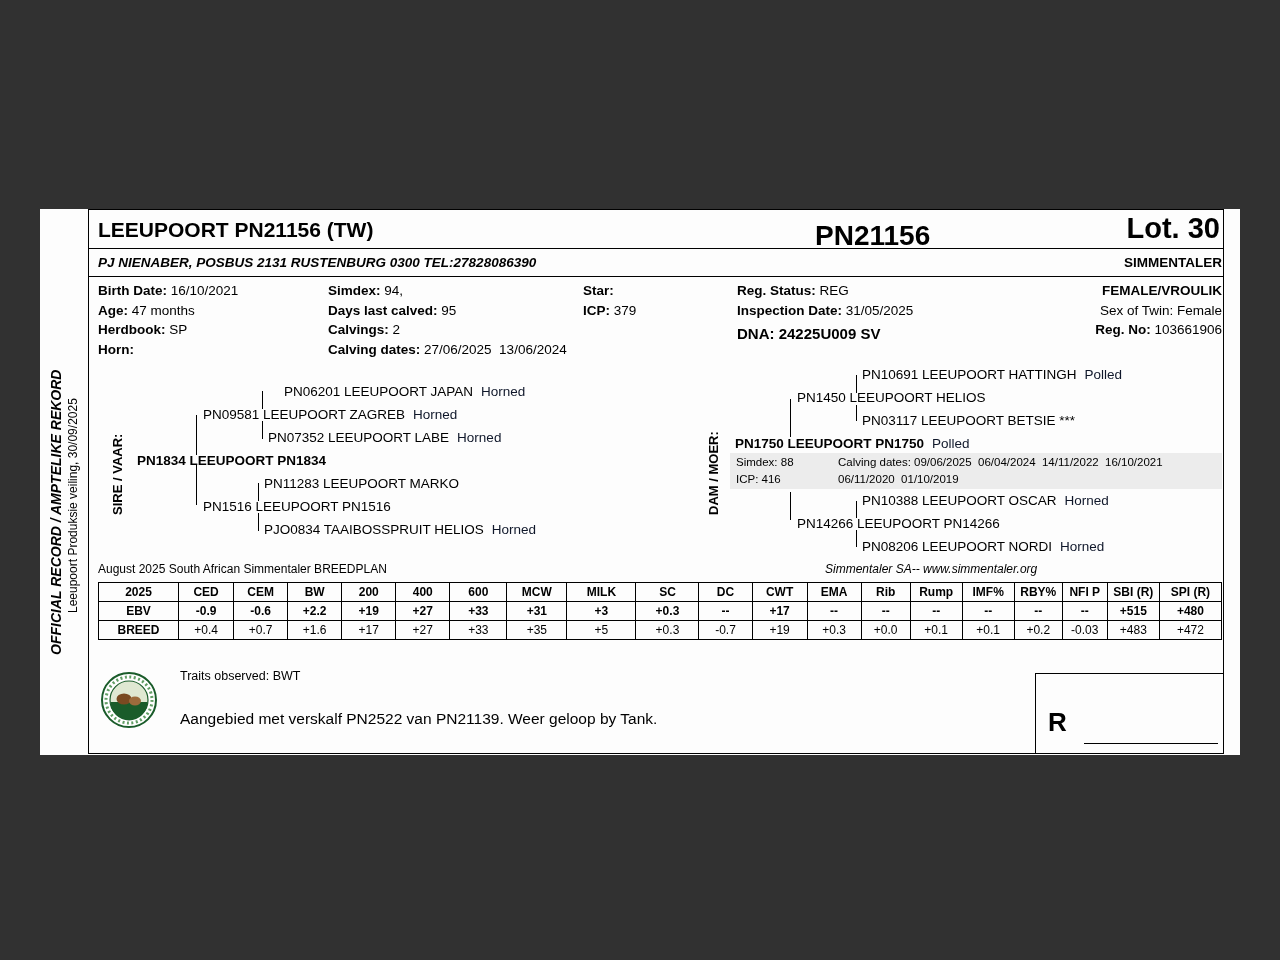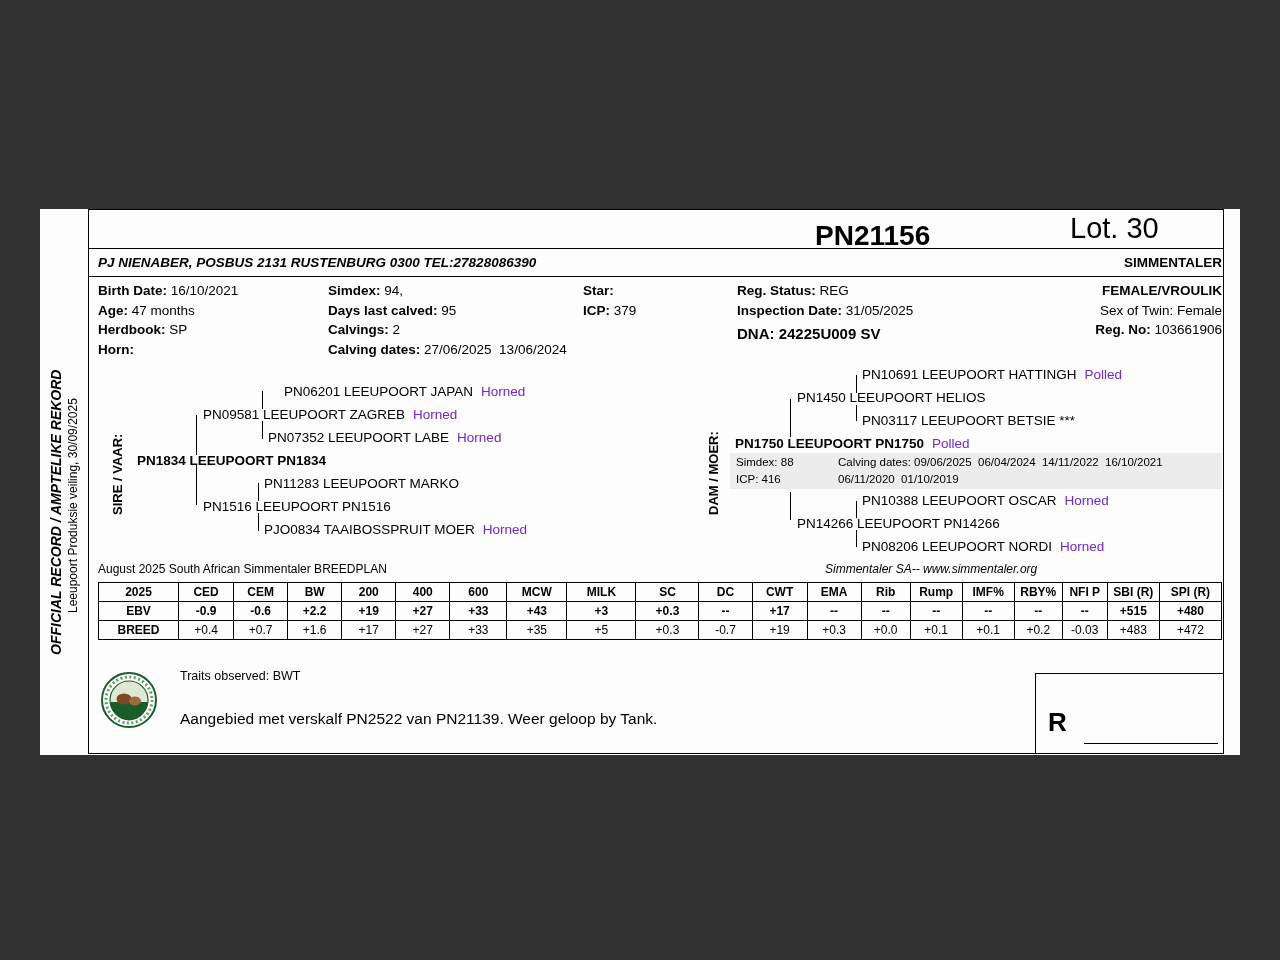--- a/index.html
+++ b/index.html
@@ -12,35 +12,35 @@
   .doc { position:absolute; left:40px; top:209px; width:1200px; height:546px; background:#fdfdfd; }
   .frame { position:absolute; left:48px; top:0; width:1136px; height:545px; border:1px solid #000; }
   .abs { position:absolute; }
   .hline { position:absolute; background:#000; height:1px; }
   .vl { position:absolute; background:#000; width:1px; }
   .right { text-align:right; }
   .pre { white-space:pre; }
 
   .title { left:58px; top:9px; font-size:21px; font-weight:bold; white-space:nowrap; }
   .animalId { left:775px; top:11px; font-size:28px; font-weight:bold; }
-  .lot { left:1030px; top:3px; width:150px; font-size:29px; font-weight:normal; text-align:left; }
+  .lot { left:1030px; top:3px; width:150px; font-size:29px; font-weight:bold; text-align:right; }
   .owner { left:58px; top:46px; font-size:13.5px; font-weight:bold; white-space:nowrap;font-style:italic; }
   .breedName { left:950px; top:46px; width:232px; font-size:13.5px; font-weight:bold; text-align:right; }
 
   .infoline { position:absolute; font-size:13.5px; white-space:nowrap; }
   .infoline .lab { font-weight:bold; }
   .small { font-size:15px; }
 
   .vtext { position:absolute; transform:rotate(-90deg); transform-origin:0 0; white-space:nowrap; }
   .official { left:8px; top:446px; font-size:14px; font-weight:bold; font-style:italic; }
   .saleline { left:26px; top:404px; font-size:12px; }
   .pedlabel { font-size:13px; font-weight:bold; }
 
   .pnode { position:absolute; font-size:13.5px; white-space:nowrap; }
-  .pnode .tag { color:#6d28d9; font-weight:normal; margin-left:8px; }
+  .pnode .tag { color:#0f172a; font-weight:normal; margin-left:8px; }
   .pnode.main { font-weight:bold; }
 
   .damBox { position:absolute; left:690px; top:244px; width:492px; height:36px; background:#ececec; font-size:11.5px; }
   .damBox > span { position:absolute; white-space:pre; }
 
   .capL { left:58px; top:353px; font-size:12px; white-space:nowrap; }
   .capR { left:785px; top:353px; font-size:12px; font-style:italic; white-space:nowrap; }
 
   table.bp { position:absolute; left:58px; top:373px; width:1124px; border-collapse:collapse; table-layout:fixed; font-size:12px; }
   .bp th, .bp td { border:1px solid #000; height:19px; text-align:center; padding:0 1px; overflow:hidden; white-space:nowrap; }
@@ -61,20 +61,21 @@
 </head>
 <body>
 
 <div class="doc">
 
   <div class="frame"></div>
 
   <div class="vtext official">OFFICIAL RECORD / AMPTELIKE REKORD</div>
   <div class="vtext saleline">Leeupoort Produksie veiling, 30/09/2025</div>
 
+  <div class="abs title">LEEUPOORT PN21156 (TW)</div>
   <div class="abs animalId">PN21156</div>
   <div class="abs lot">Lot. 30</div>
   <div class="hline" style="left:48px;top:39px;width:1136px"></div>
 
   <div class="abs owner">PJ NIENABER, POSBUS 2131 RUSTENBURG 0300 TEL:27828086390</div>
   <div class="abs breedName">SIMMENTALER</div>
   <div class="hline" style="left:48px;top:67px;width:1136px"></div>
 
   <div class="infoline" style="left:58px;top:74px"><span class="lab">Birth Date:</span> <span>16/10/2021</span></div>
   <div class="infoline" style="left:288px;top:74px"><span class="lab">Simdex:</span> <span>94,</span></div>
@@ -97,21 +98,21 @@
   <div class="infoline pre" style="left:288px;top:133px"><span class="lab">Calving dates:</span> <span class="pre">27/06/2025  13/06/2024</span></div>
 
   <div class="vtext pedlabel" style="left:70px;top:306px">SIRE / VAAR:</div>
 
   <div class="pnode" style="left:244px;top:175px"><span>PN06201 LEEUPOORT JAPAN</span><span class="tag">Horned</span></div>
   <div class="pnode" style="left:163px;top:198px"><span>PN09581 LEEUPOORT ZAGREB</span><span class="tag">Horned</span></div>
   <div class="pnode" style="left:228px;top:221px"><span>PN07352 LEEUPOORT LABE</span><span class="tag">Horned</span></div>
   <div class="pnode main" style="left:97px;top:244px"><span>PN1834 LEEUPOORT PN1834</span><span class="tag"></span></div>
   <div class="pnode" style="left:224px;top:267px"><span>PN11283 LEEUPOORT MARKO</span><span class="tag"></span></div>
   <div class="pnode" style="left:163px;top:290px"><span>PN1516 LEEUPOORT PN1516</span><span class="tag"></span></div>
-  <div class="pnode" style="left:224px;top:313px"><span>PJO0834 TAAIBOSSPRUIT MOER</span><span class="tag">Horned</span></div>
+  <div class="pnode" style="left:224px;top:313px"><span>PJO0834 TAAIBOSSPRUIT HELIOS</span><span class="tag">Horned</span></div>
 
   <div class="vl" style="left:222px;top:182px;height:18px"></div>
   <div class="vl" style="left:222px;top:212px;height:18px"></div>
   <div class="vl" style="left:156px;top:206px;height:40px"></div>
   <div class="vl" style="left:156px;top:256px;height:40px"></div>
   <div class="vl" style="left:218px;top:274px;height:18px"></div>
   <div class="vl" style="left:218px;top:304px;height:18px"></div>
 
   <div class="vtext pedlabel" style="left:666px;top:306px">DAM / MOER:</div>
 
@@ -187,21 +188,21 @@
       <th>SPI (R)</th>
     </tr>
     <tr class="ebv">
       <td class="lbl">EBV</td>
       <td>-0.9</td>
       <td>-0.6</td>
       <td>+2.2</td>
       <td>+19</td>
       <td>+27</td>
       <td>+33</td>
-      <td>+43</td>
+      <td>+31</td>
       <td>+3</td>
       <td>+0.3</td>
       <td>--</td>
       <td>+17</td>
       <td>--</td>
       <td>--</td>
       <td>--</td>
       <td>--</td>
       <td>--</td>
       <td>--</td>

